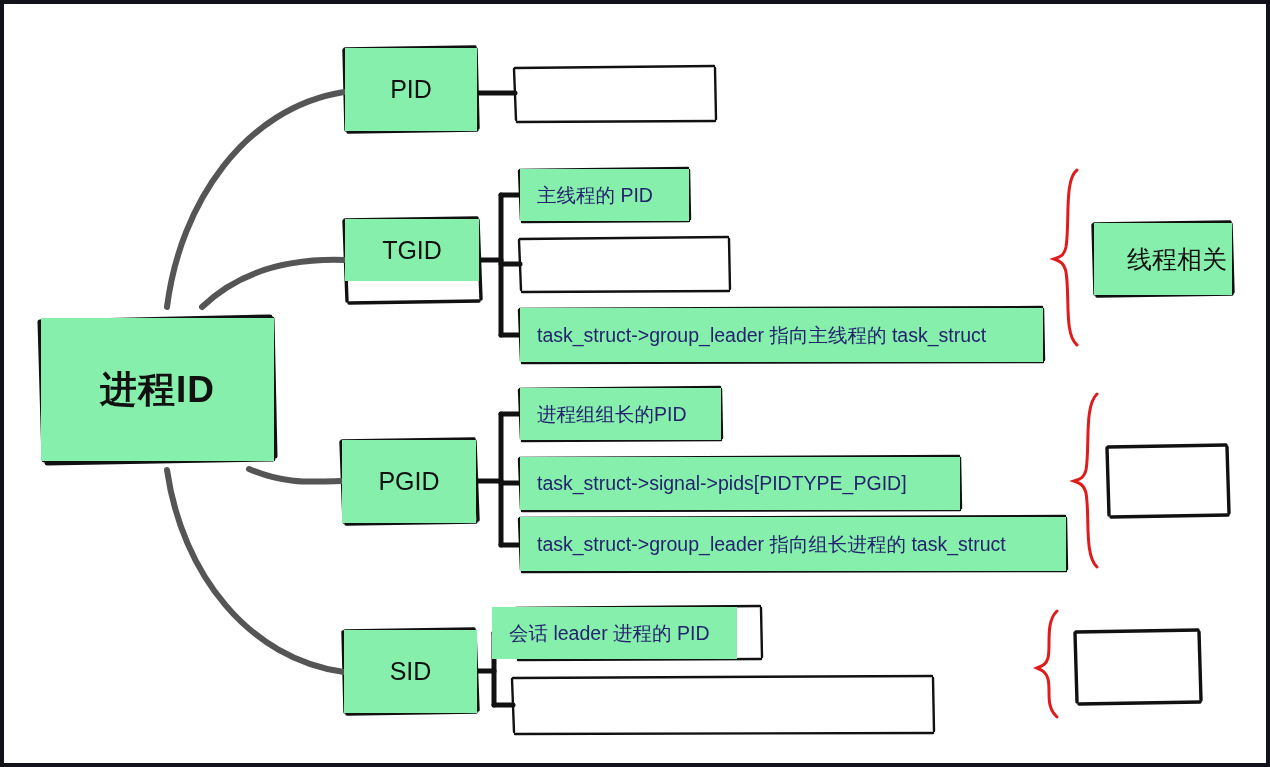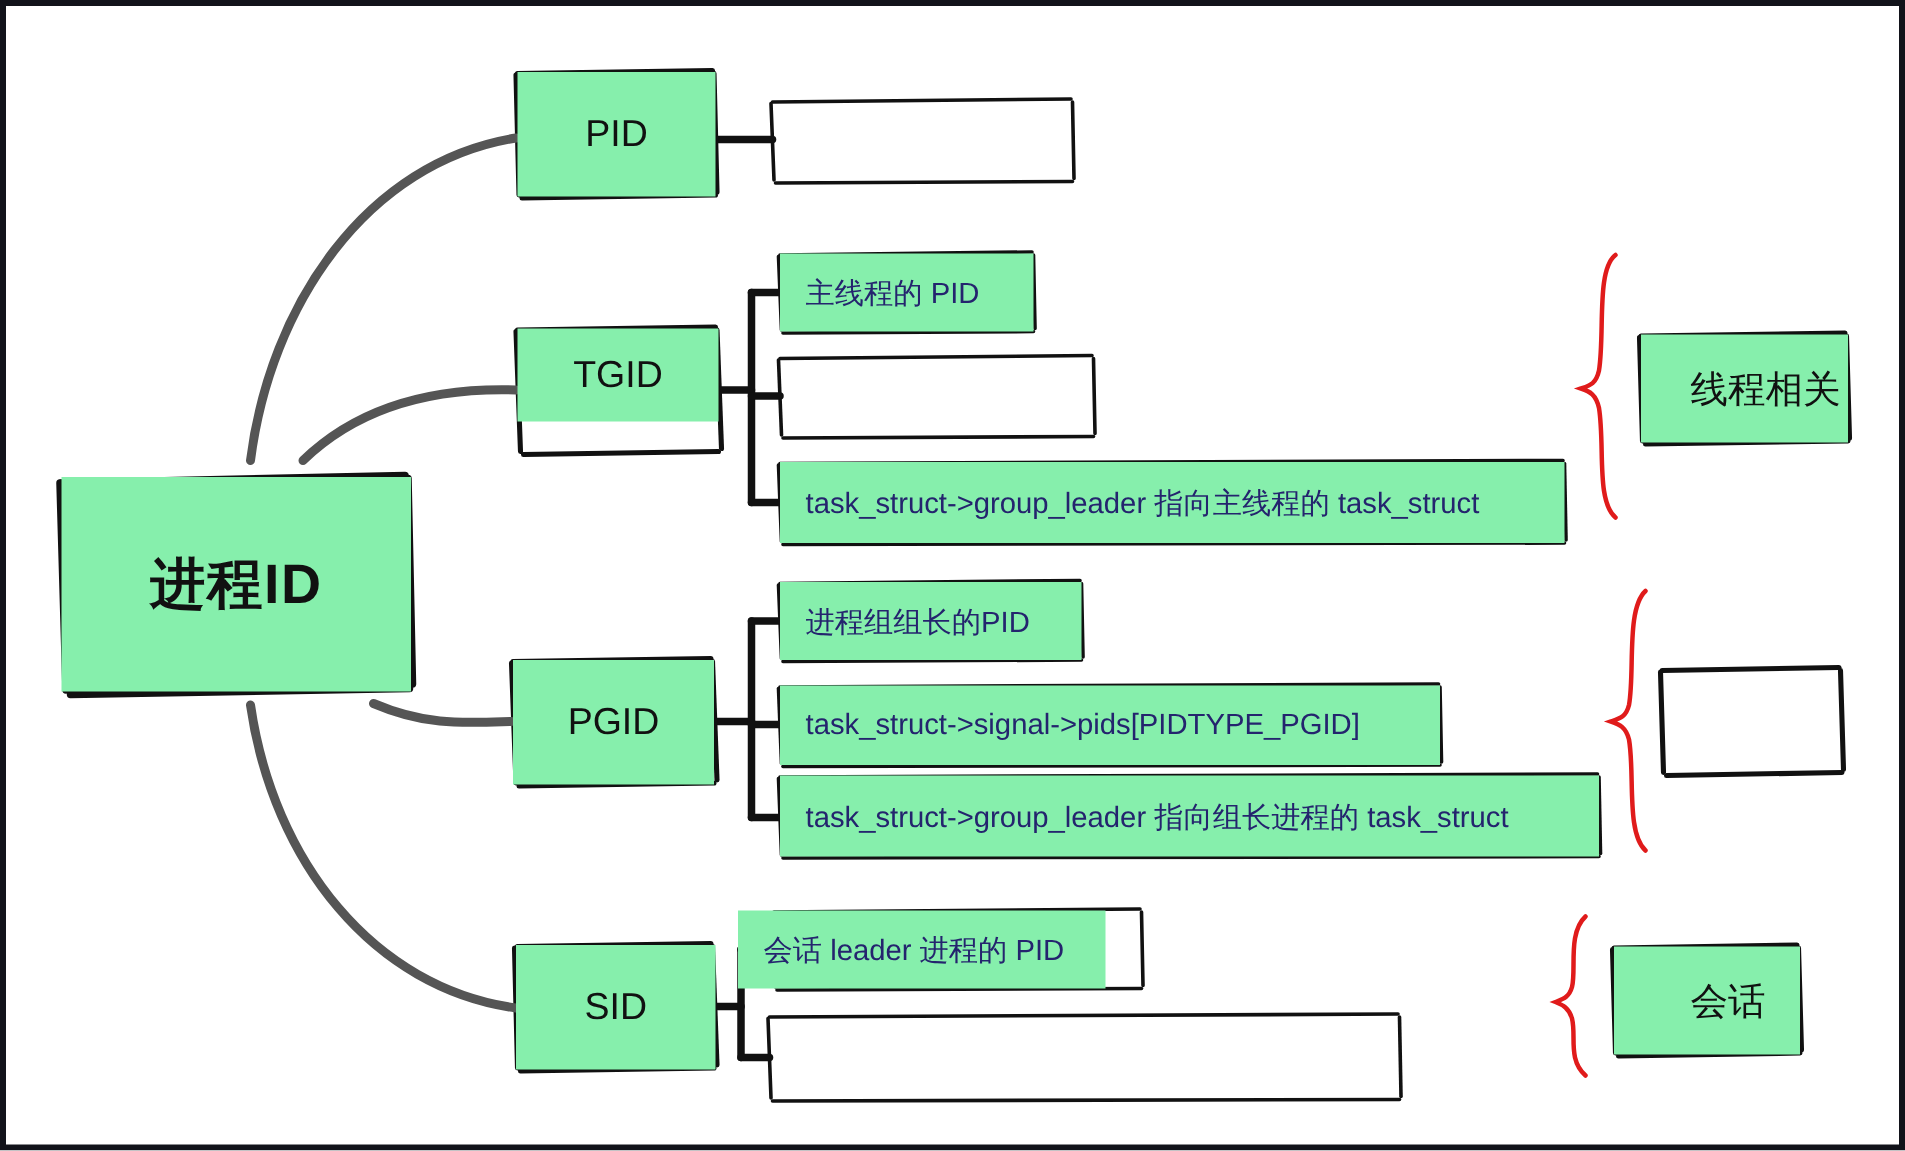--- a/index.html
+++ b/index.html
@@ -266,17 +266,14 @@
   <div class="node detail-node" style="left:516px; top:513px; width:546px; height:54px;">
     <span class="nlabel">task_struct-&gt;group_leader 指向组长进程的 task_struct</span>
   </div>
 
   <div class="node id-node" style="left:340px; top:626px; width:133px; height:83px;">
     <span class="nlabel">SID</span>
   </div>
   <div class="node detail-node" style="left:488px; top:603px; width:245px; height:52px;">
     <span class="nlabel">会话 leader 进程的 PID</span>
   </div>
-  <div class="node group-node" style="left:1072px; top:627px; width:124px; height:72px;">
-    <span class="nlabel">会话</span>
-  </div>
 
 </div>
 
 </body></html>

